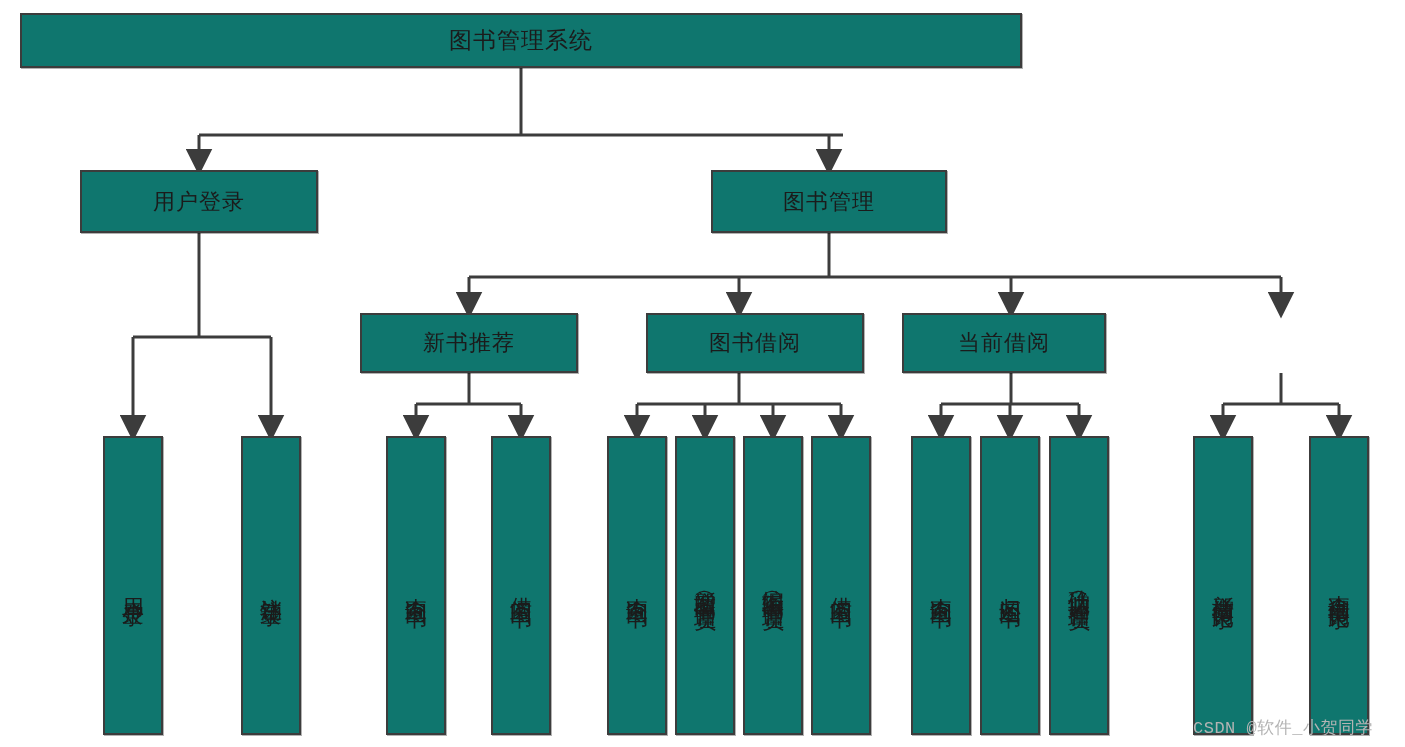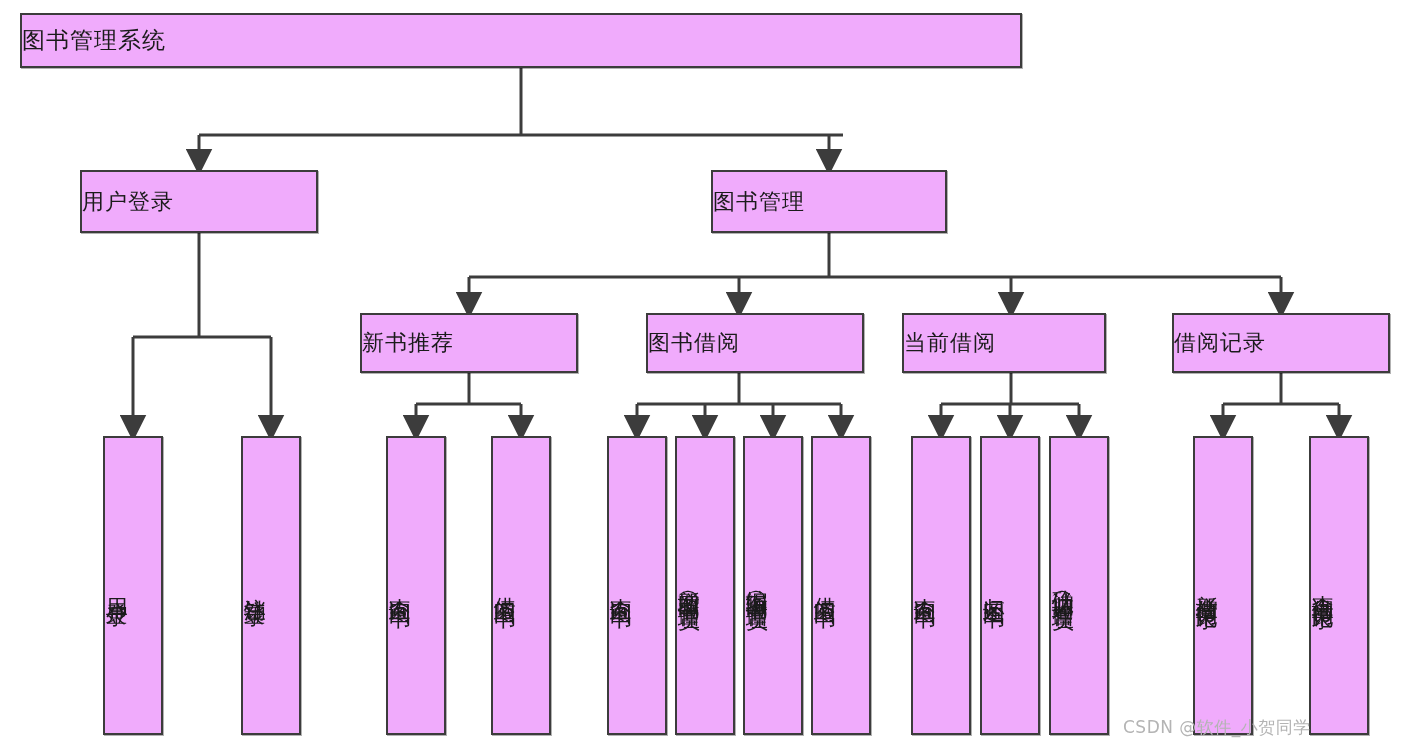--- a/index.html
+++ b/index.html
@@ -23,23 +23,24 @@
     left: 0;
     top: 0;
     width: 1405px;
     height: 747px;
     pointer-events: none;
   }
   .node {
     position: absolute;
     box-sizing: border-box;
     border: 2px solid #3c3c3c;
-    background: #f0abfc;
+    background: #0f766e;
     display: flex;
     align-items: center;
+    justify-content: center;
     color: #1a1a1a;
     box-shadow: 1px 1px 0 rgba(0,0,0,0.30);
   }
   .node-label {
     font-size: 22px;
     line-height: 1.25;
     letter-spacing: 1px;
     white-space: nowrap;
     color: #1b1b1b;
   }
@@ -143,23 +144,20 @@
   </div>
 
   <div class="node group" style="left:646px; top:313px; width:218px; height:60px;">
     <span class="node-label">图书借阅</span>
   </div>
 
   <div class="node group" style="left:902px; top:313px; width:204px; height:60px;">
     <span class="node-label">当前借阅</span>
   </div>
 
-  <div class="node group" style="left:1172px; top:313px; width:218px; height:60px;">
-    <span class="node-label">借阅记录</span>
-  </div>
 
   <div class="node leaf" style="left:103px; top:436px; width:60px; height:299px;">
     <span class="node-label">用户登录</span>
   </div>
   <div class="node leaf" style="left:241px; top:436px; width:60px; height:299px;">
     <span class="node-label">注销登录</span>
   </div>
 
   <div class="node leaf" style="left:386px; top:436px; width:60px; height:299px;">
     <span class="node-label">查询图书</span>
@@ -191,17 +189,17 @@
     <span class="node-label">确认归还（管理员）</span>
   </div>
 
   <div class="node leaf" style="left:1193px; top:436px; width:60px; height:299px;">
     <span class="node-label">新增借阅记录</span>
   </div>
   <div class="node leaf" style="left:1309px; top:436px; width:60px; height:299px;">
     <span class="node-label">查询借阅记录</span>
   </div>
 
-  <div class="watermark" style="left:1123px; top:716px;">
+  <div class="watermark" style="left:1193px; top:716px;font-family:Liberation Mono, monospace;">
     <span>CSDN @软件_小贺同学</span>
   </div>
 
 </div>
 
 </body></html>

